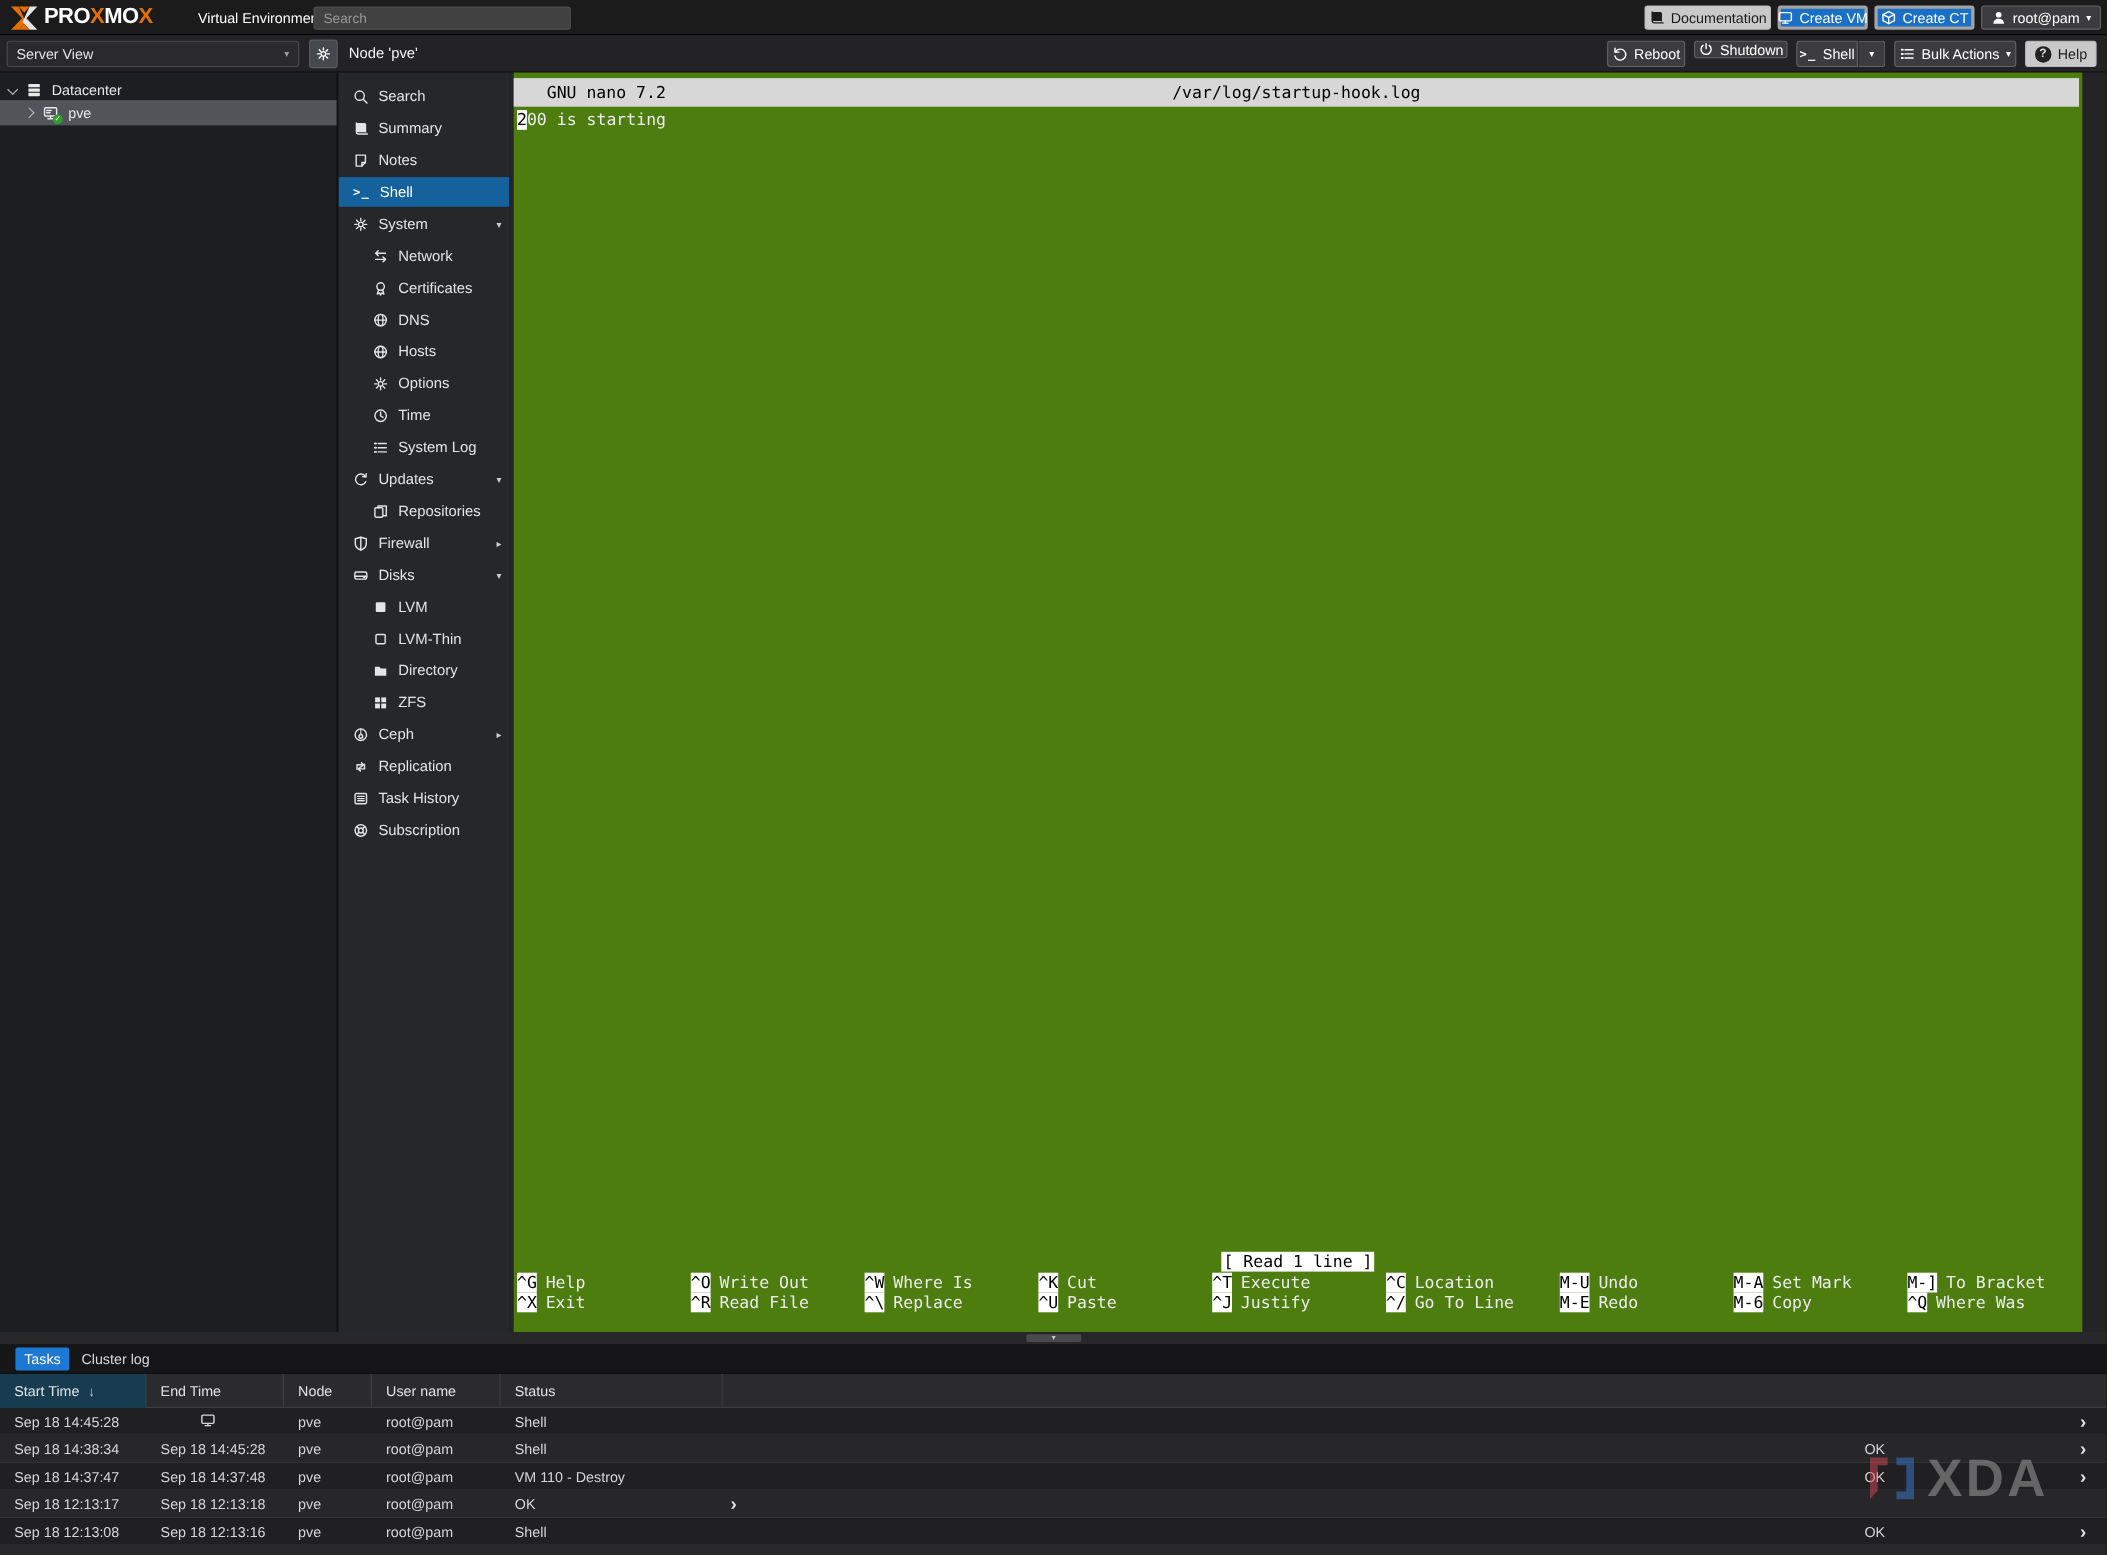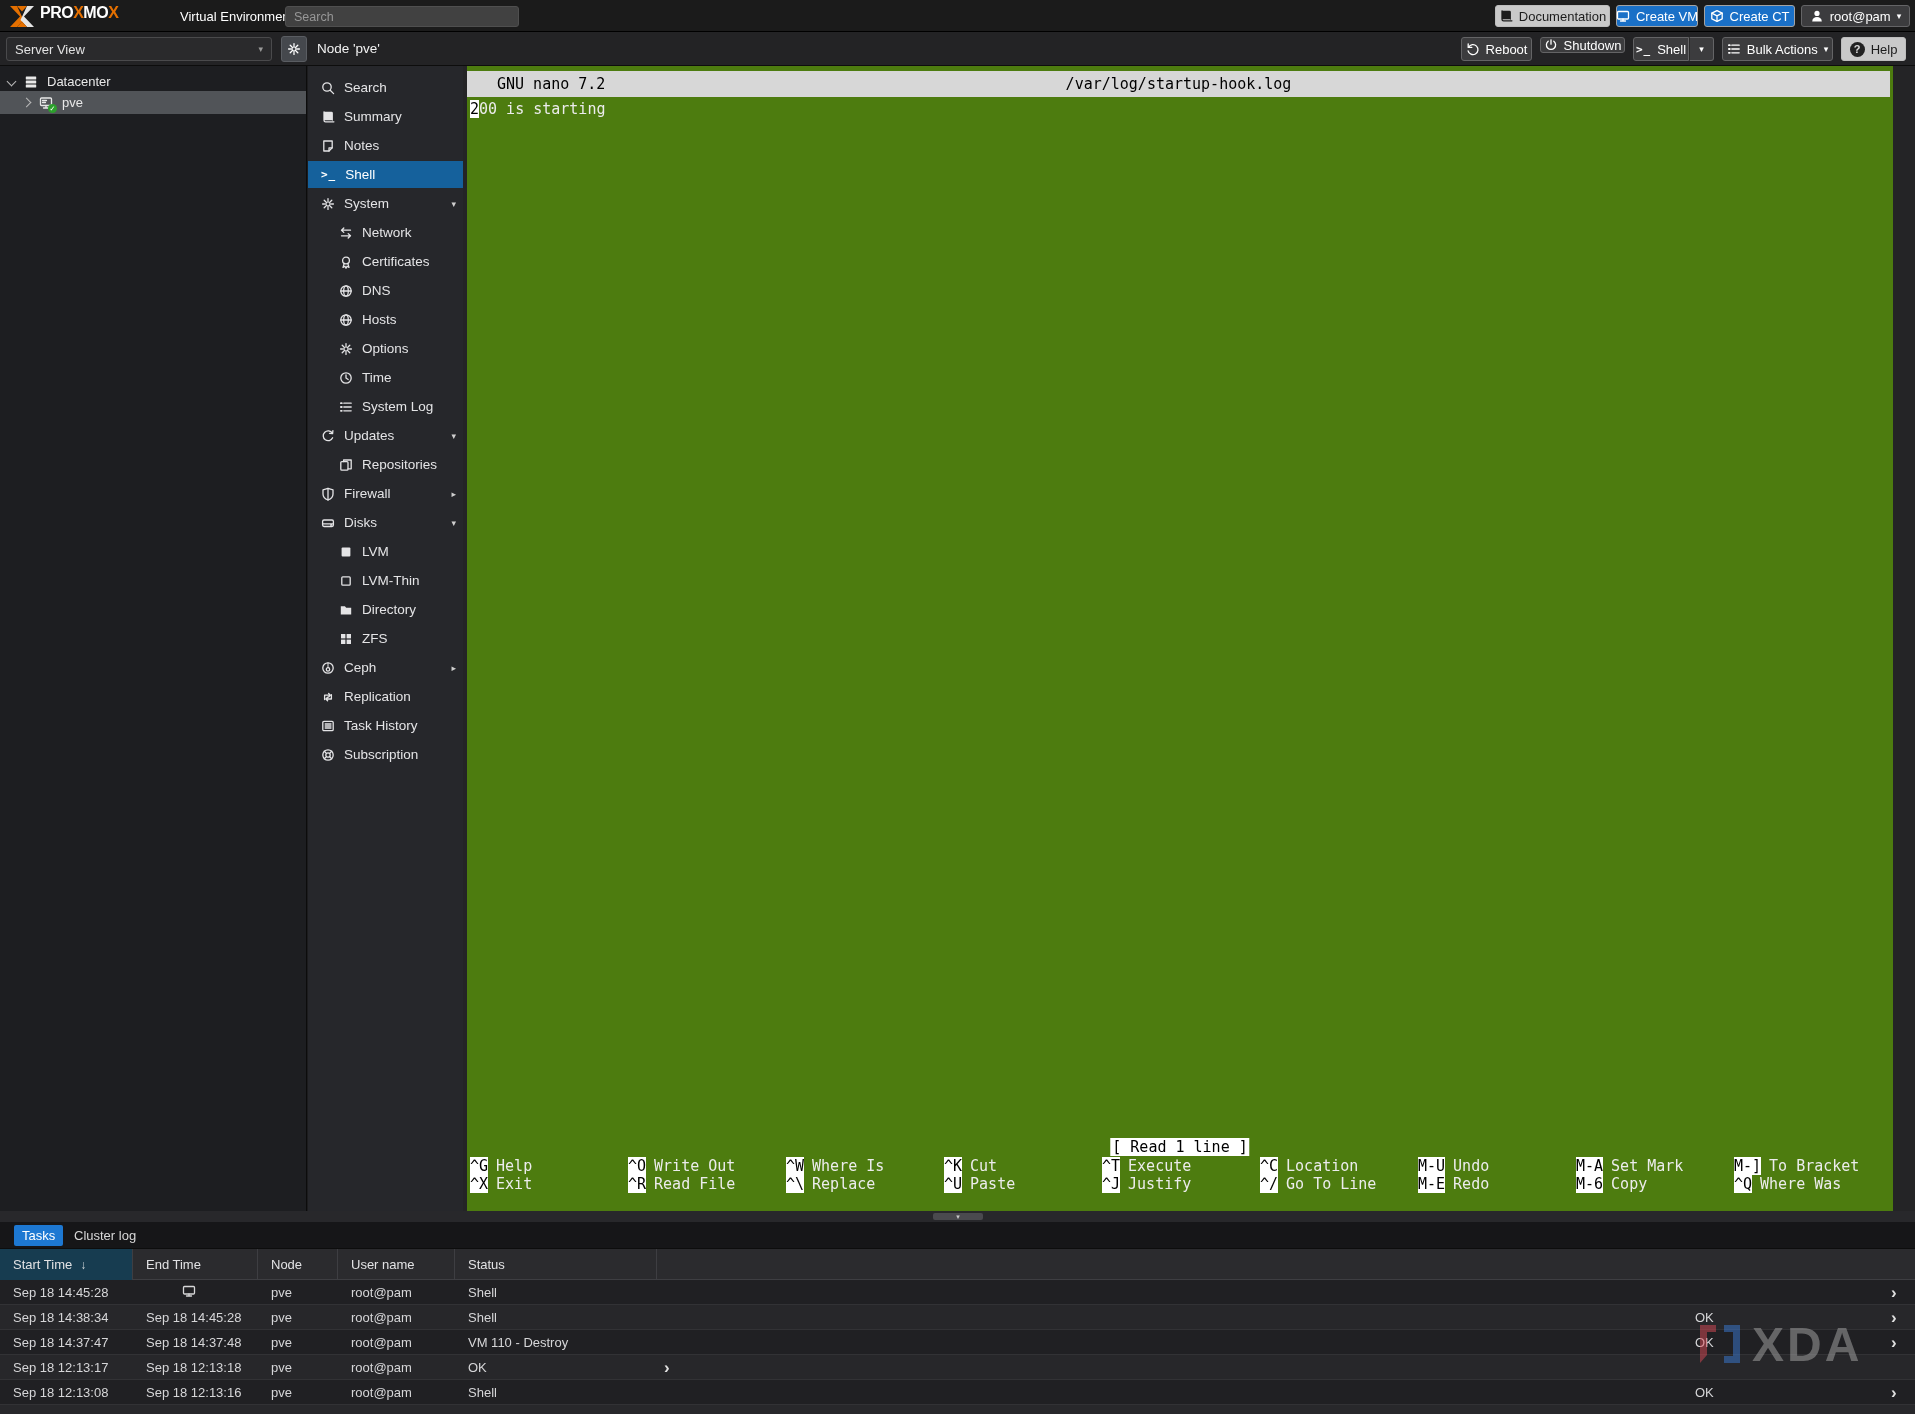--- a/index.html
+++ b/index.html
@@ -12,32 +12,32 @@
   .abs { position:absolute; }
 
   
   .ic { width:14px; height:14px; fill:none; stroke:currentColor; stroke-width:1.3;
         stroke-linecap:round; stroke-linejoin:round; flex:0 0 auto; }
   .term-ic { font-family:"DejaVu Sans Mono", monospace; font-weight:bold; font-size:11px; letter-spacing:1px; }
 
   
   .topbar { left:0; top:0; width:1915px; height:32px; background:#1b1b1b; border-bottom:1px solid #000; }
   .logo-x { position:absolute; left:8px; top:5px; }
-  .brand { position:absolute; left:40px; top:4px; font-size:16px; font-weight:bold; color:#fff; letter-spacing:-0.5px; }
+  .brand { position:absolute; left:40px; top:4px; font-size:20px; font-weight:bold; color:#fff; letter-spacing:-0.5px; }
   .brand .ox { color:#e57000; }
   .product { position:absolute; left:180px; top:9px; font-size:13px; color:#fff; }
   .search-input { position:absolute; left:285px; top:6px; width:234px; height:21px;
     background:#414141; border:1px solid #4f4f4f; border-radius:3px; color:#cfcfcf;
     font-size:12.5px; padding:0 8px; font-family:"Liberation Sans", sans-serif; }
   .search-input::placeholder { color:#979797; }
 
   .btn { position:absolute; display:flex; align-items:center; justify-content:center; gap:6px;
          border-radius:3px; font-size:13px; white-space:nowrap; cursor:pointer; }
   .btn-light { background:#c9c9c9; color:#1c1c1c; border:1px solid #bdbdbd; }
-  .btn-blue  { background:#1a70c7; color:#fff; border:1px solid #a3a3a3; }
+  .btn-blue  { background:#1a70c7; color:#fff; border:3px solid #a3a3a3; }
   .btn-dark  { background:#3c3c3e; color:#fff; border:1px solid #646466; }
   .caret-ch { font-size:9px; color:currentColor; }
 
   
   .subheader { left:0; top:32px; width:1915px; height:34px; background:#232325; border-bottom:1px solid #0d0d0d; }
   .combo { position:absolute; left:6px; top:5px; width:266px; height:24px; background:#2a2a2c;
            border:1px solid #4a4a4c; border-radius:3px; display:flex; align-items:center;
            padding:0 8px; color:#e2e2e2; cursor:pointer; }
   .combo .caret-ch { margin-left:auto; color:#9a9a9a; }
   .gearbtn { position:absolute; left:281px; top:4px; width:26px; height:26px; background:#45484d;

